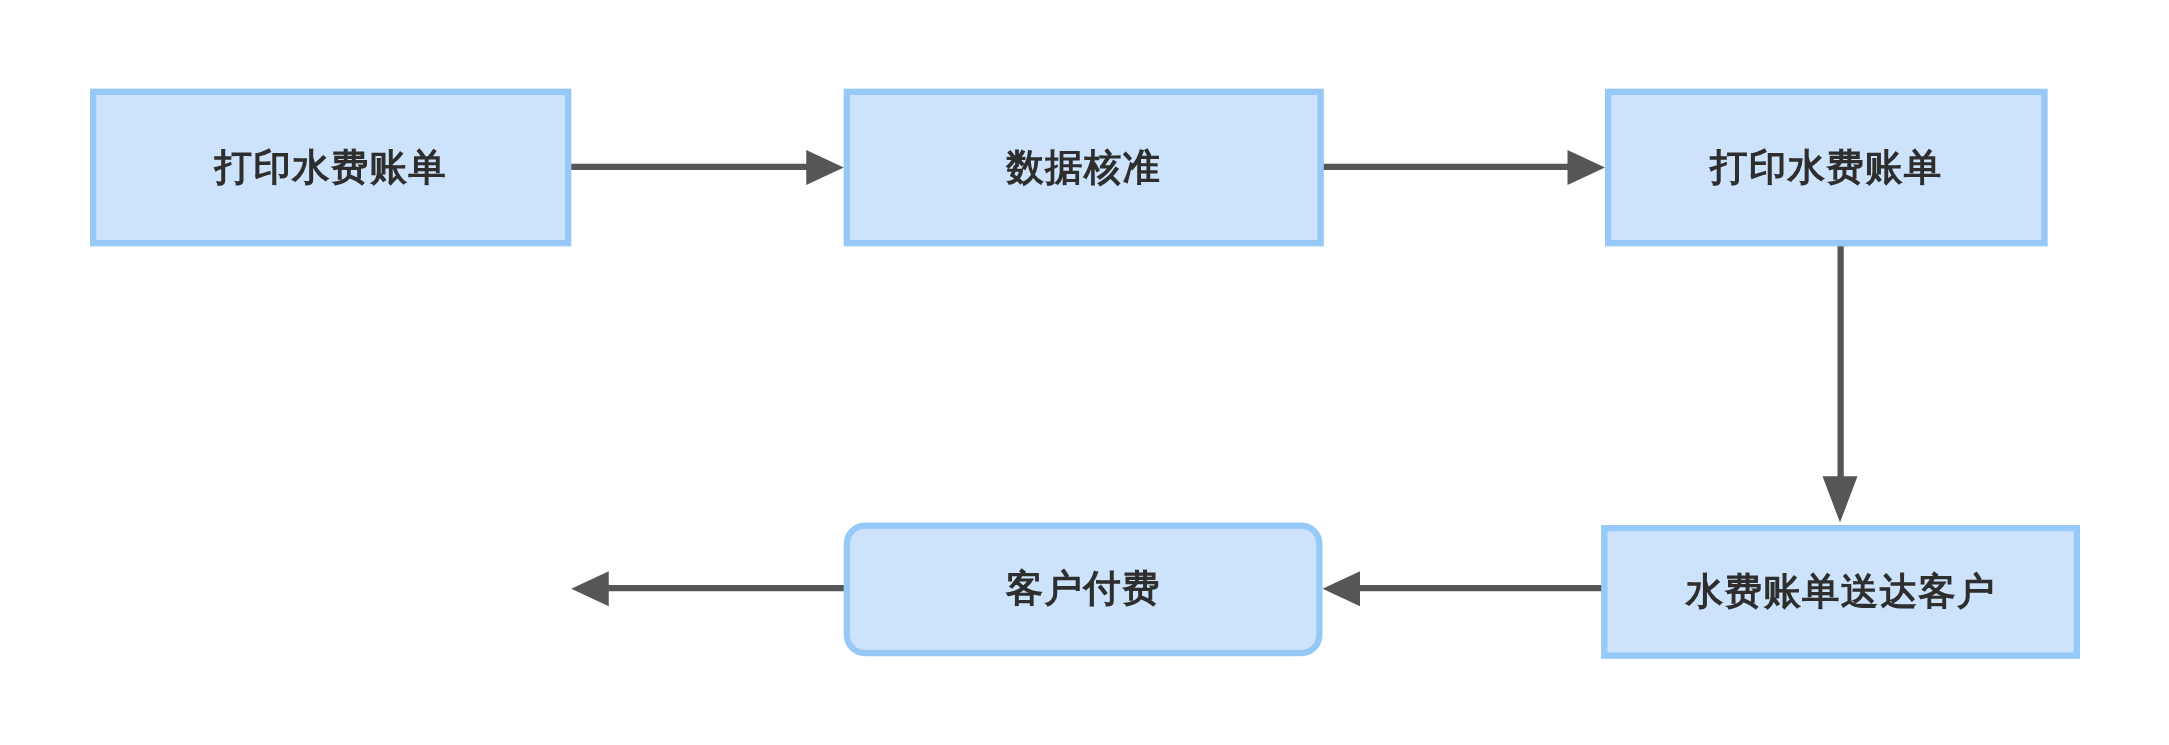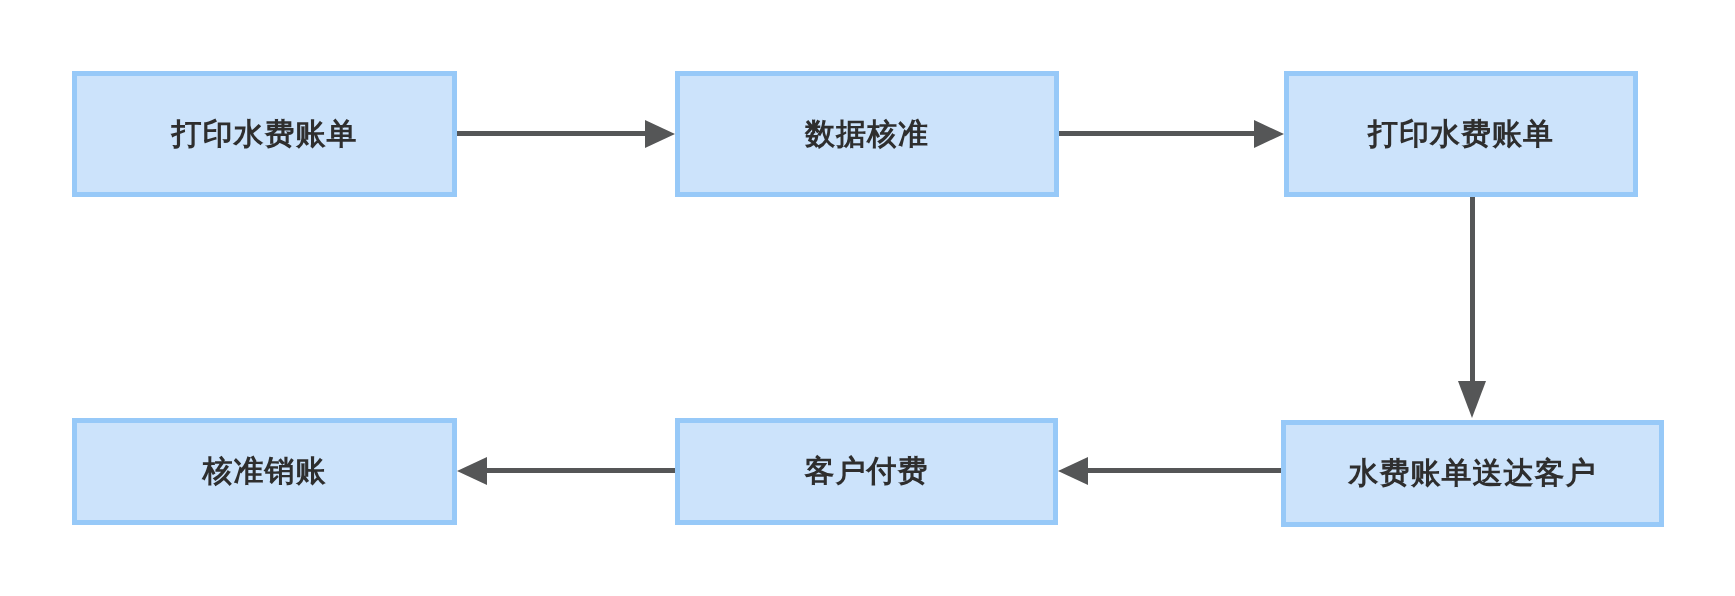--- a/index.html
+++ b/index.html
@@ -55,21 +55,21 @@
   .arrowhead.down {
     border-left: 14px solid transparent;
     border-right: 14px solid transparent;
     border-top: 37px solid #555657;
   }
   
   #node-1 { left: 72px;   top: 71px;  width: 385px; height: 126px; }
   #node-2 { left: 675px;  top: 71px;  width: 384px; height: 126px; }
   #node-3 { left: 1284px; top: 71px;  width: 354px; height: 126px; }
   #node-4 { left: 1281px; top: 420px; width: 383px; height: 107px; }
-  #node-5 { left: 675px;  top: 418px; width: 383px; height: 107px; }
+  #node-5 { left: 675px;  top: 418px; width: 383px; height: 107px; border-radius: 17px; }
   #node-6 { left: 72px;   top: 418px; width: 385px; height: 107px; }
   
   #edge-1-line { left: 457px;  top: 131px; width: 192px; }
   #edge-1-head { left: 645px;  top: 120px; }
   #edge-2-line { left: 1059px; top: 131px; width: 198px; }
   #edge-2-head { left: 1254px; top: 120px; }
   #edge-3-line { left: 1470px; top: 197px; height: 186px; }
   #edge-3-head { left: 1458px; top: 381px; }
   #edge-4-line { left: 1086px; top: 468px; width: 195px; }
   #edge-4-head { left: 1058px; top: 457px; }
@@ -94,23 +94,20 @@
   </div>
 
   <div class="node" id="node-4">
     <span class="node-label">水费账单送达客户</span>
   </div>
 
   <div class="node" id="node-5">
     <span class="node-label">客户付费</span>
   </div>
 
-  <div class="node" id="node-6">
-    <span class="node-label">核准销账</span>
-  </div>
 
   <div class="edge-line h" id="edge-1-line"></div>
   <div class="arrowhead right" id="edge-1-head"></div>
 
   <div class="edge-line h" id="edge-2-line"></div>
   <div class="arrowhead right" id="edge-2-head"></div>
 
   <div class="edge-line v" id="edge-3-line"></div>
   <div class="arrowhead down" id="edge-3-head"></div>
 

